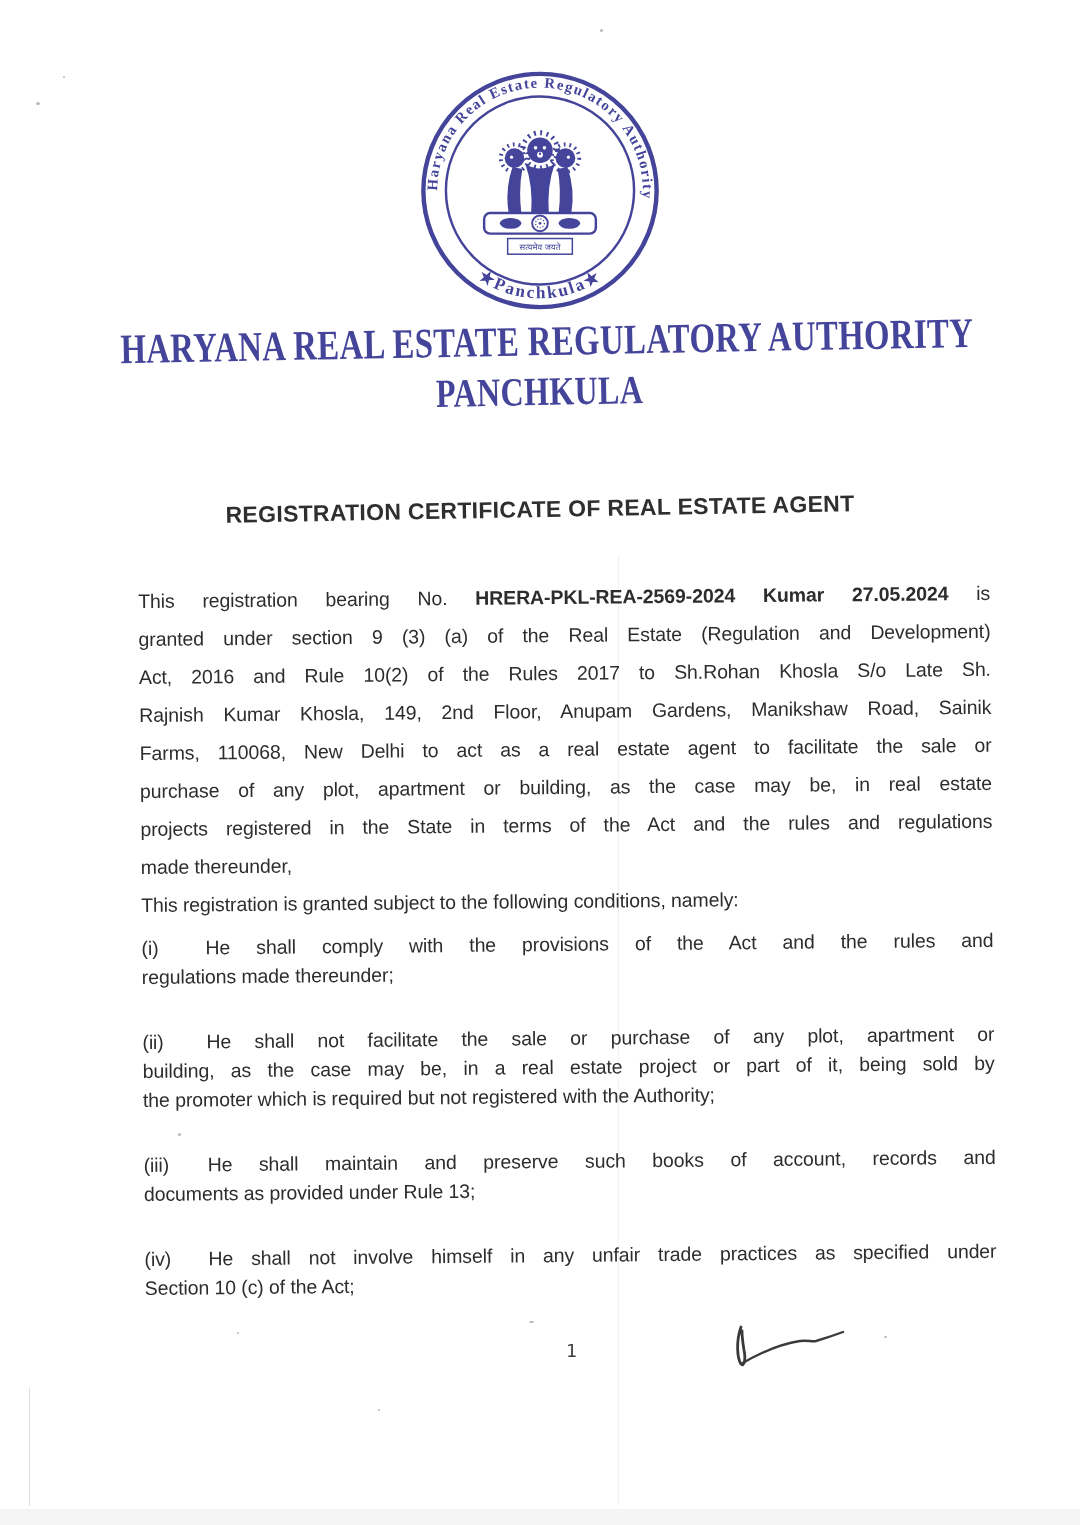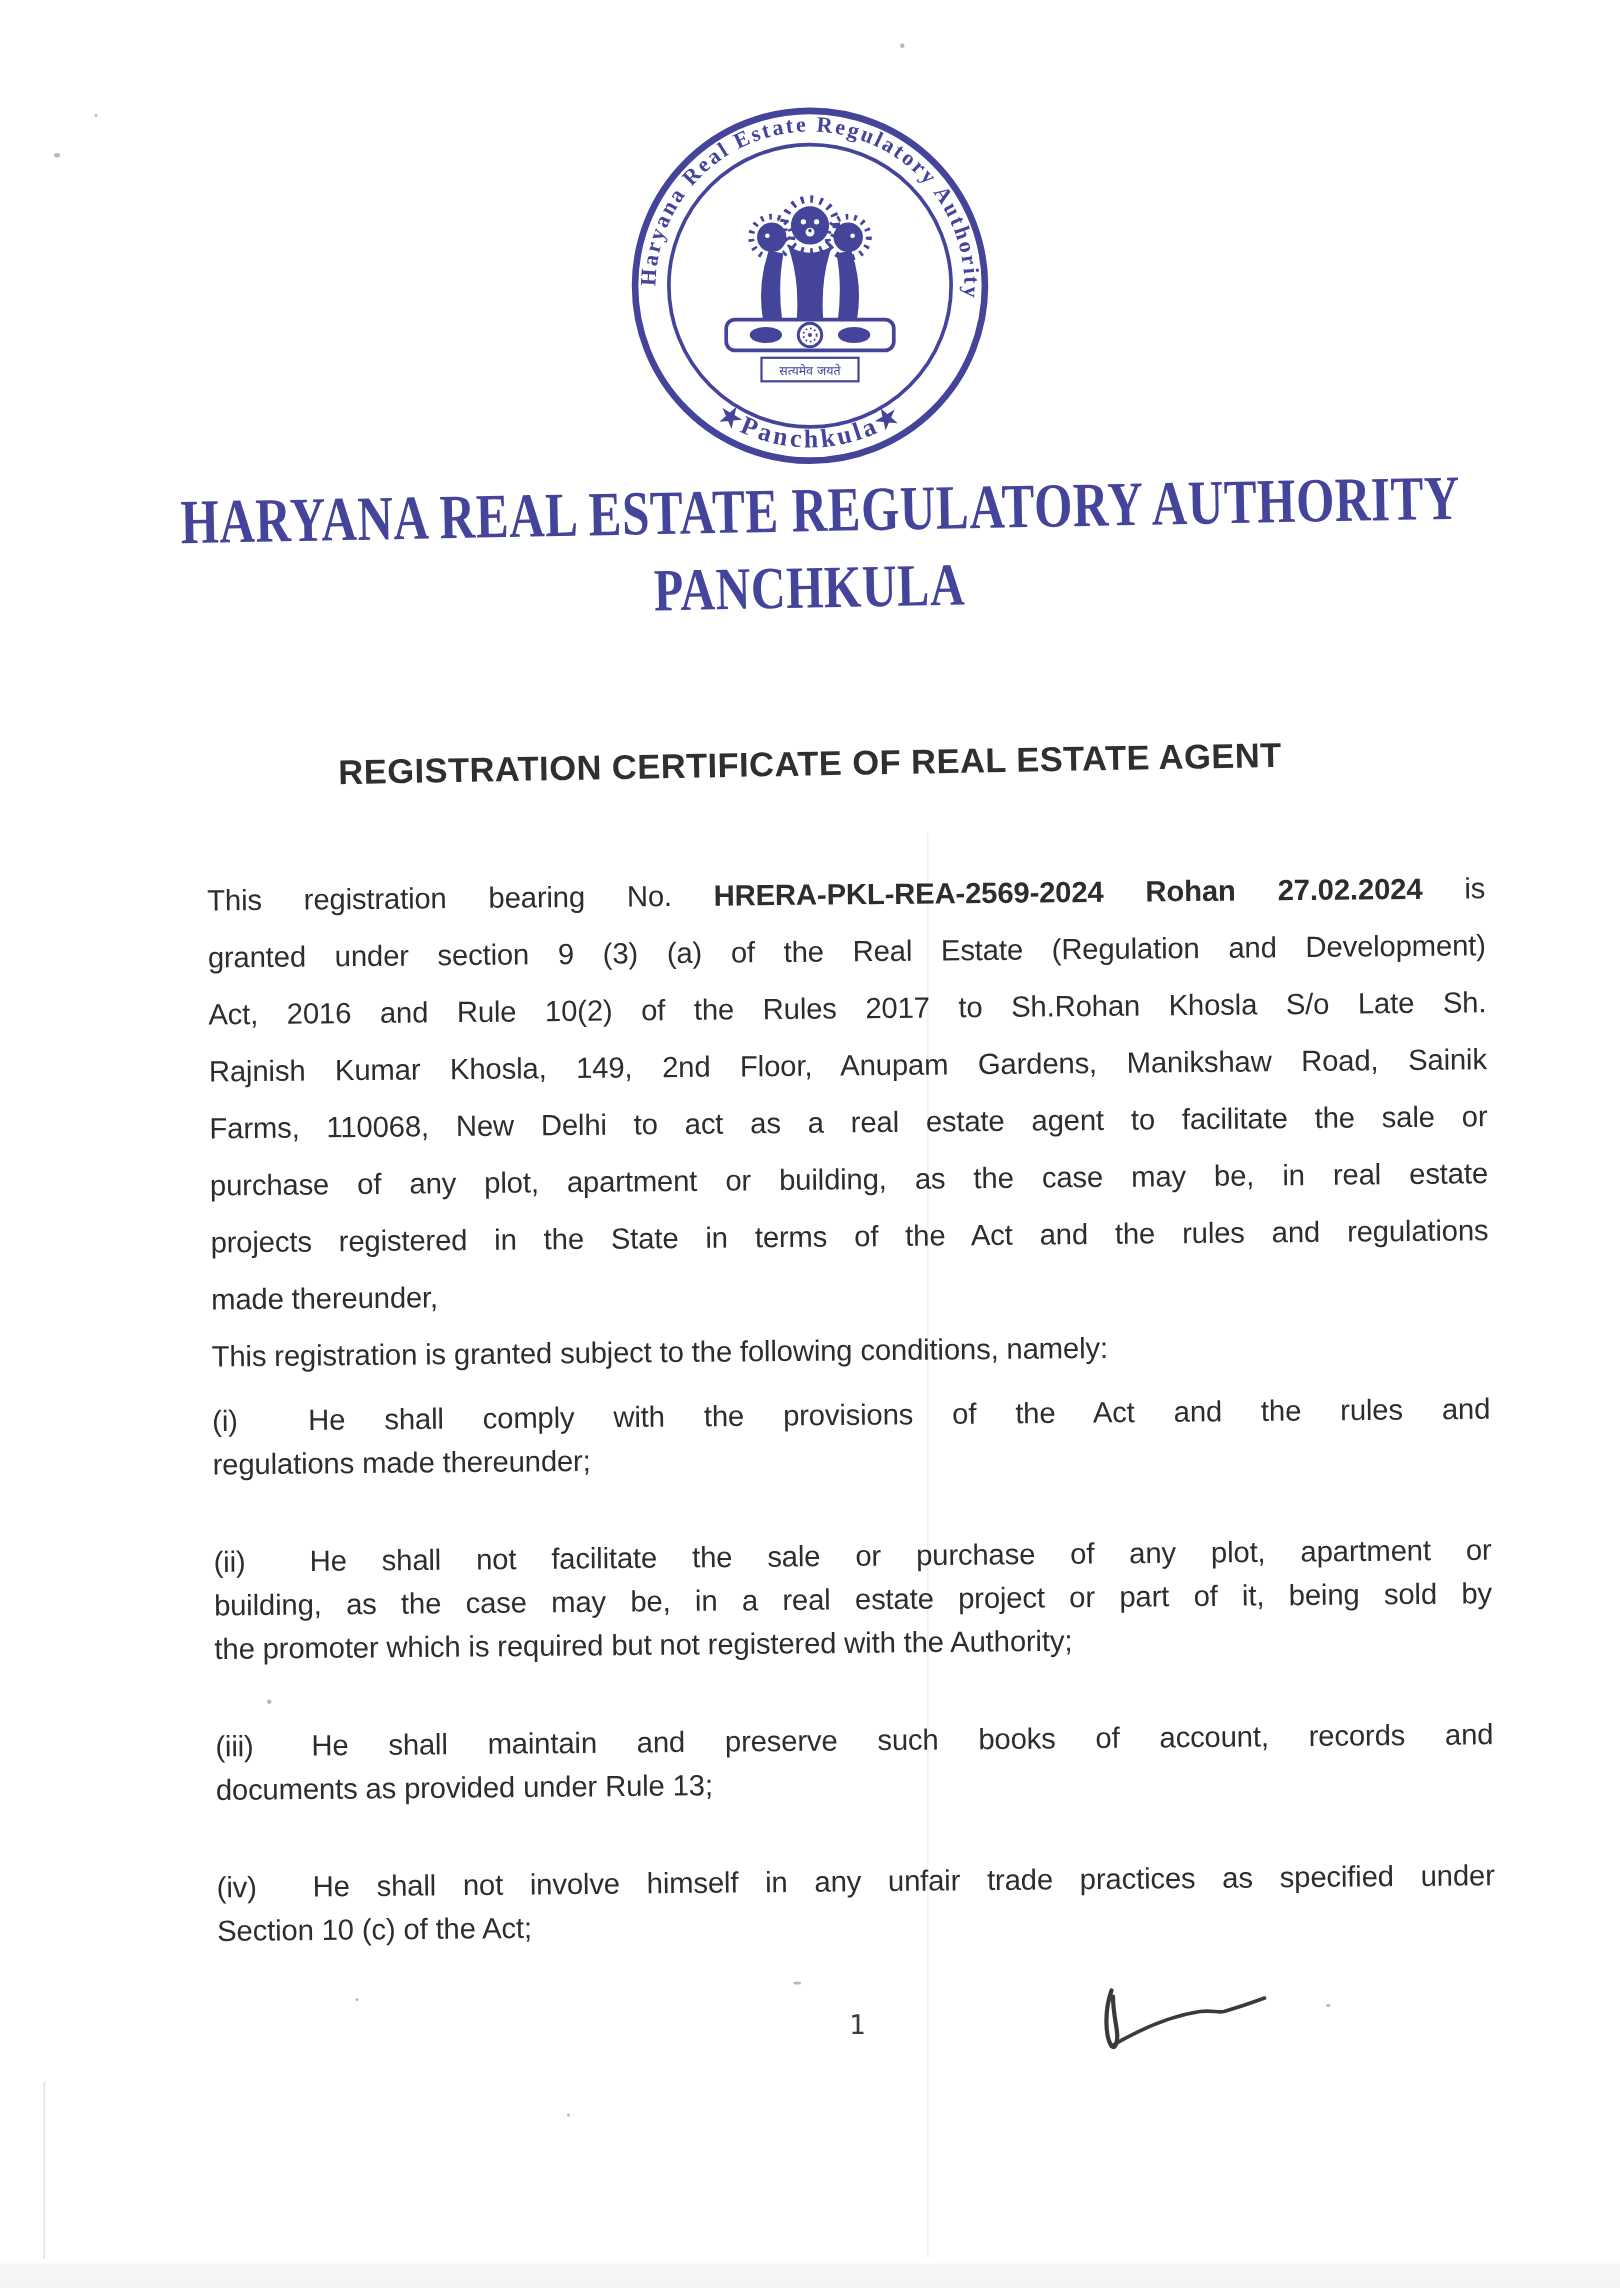--- a/index.html
+++ b/index.html
@@ -109,21 +109,21 @@
 
   <div class="masthead">
     <span class="line1">HARYANA REAL ESTATE REGULATORY AUTHORITY</span>
     <span class="line2"><span>PANCHKULA</span></span>
   </div>
 
   <div class="cert-heading">REGISTRATION CERTIFICATE OF REAL ESTATE AGENT</div>
 
   <div class="content">
     <div id="intro-lines">
-        <div class="line stretch"><span>This registration bearing No.</span> <span class="bold">HRERA-PKL-REA-2569-2024</span> <span class="bold">Rohan</span> <span class="bold">27.02.2024</span> <span>is</span></div>
+        <div class="line stretch"><span>This registration bearing No.</span> <span class="bold">HRERA-PKL-REA-2569-2024</span> <span class="bold">Kumar</span> <span class="bold">27.05.2024</span> <span>is</span></div>
         <div class="line stretch"><span>granted under section 9 (3) (a) of the Real Estate (Regulation and Development)</span></div>
         <div class="line stretch"><span>Act, 2016 and Rule 10(2) of the Rules 2017 to Sh.Rohan Khosla S/o Late Sh.</span></div>
         <div class="line stretch"><span>Rajnish Kumar Khosla, 149, 2nd Floor, Anupam Gardens, Manikshaw Road, Sainik</span></div>
         <div class="line stretch"><span>Farms, 110068, New Delhi  to act as a real estate agent to facilitate the sale or</span></div>
         <div class="line stretch"><span>purchase of any plot, apartment or building, as the case may be, in real estate</span></div>
         <div class="line stretch"><span>projects registered in the State in terms of the Act and the rules and regulations</span></div>
         <div class="line"><span>made thereunder,</span></div>
         <div class="line"><span>This registration is granted subject to the following conditions, namely:</span></div>
       </div>
     <div id="conditions">

